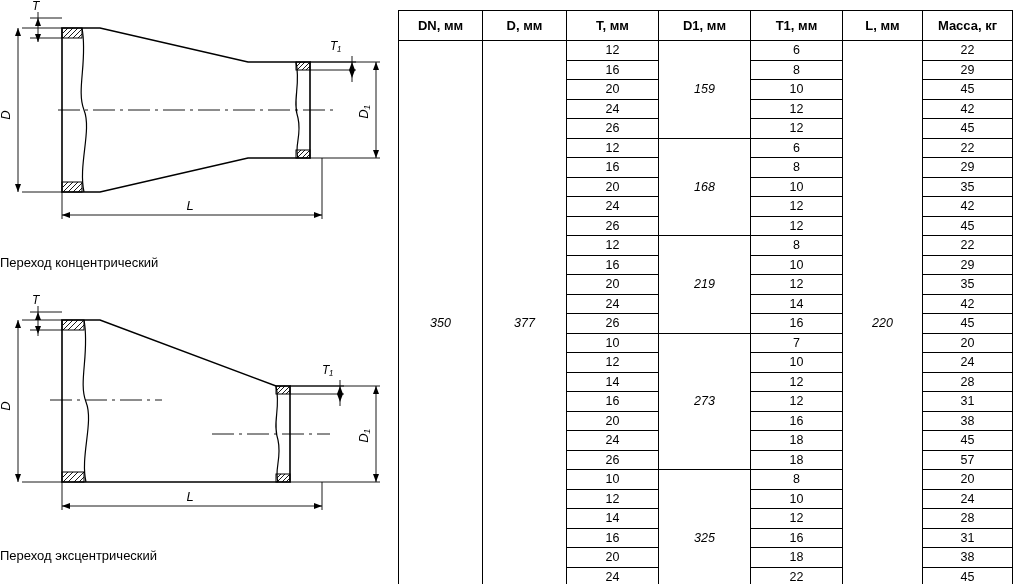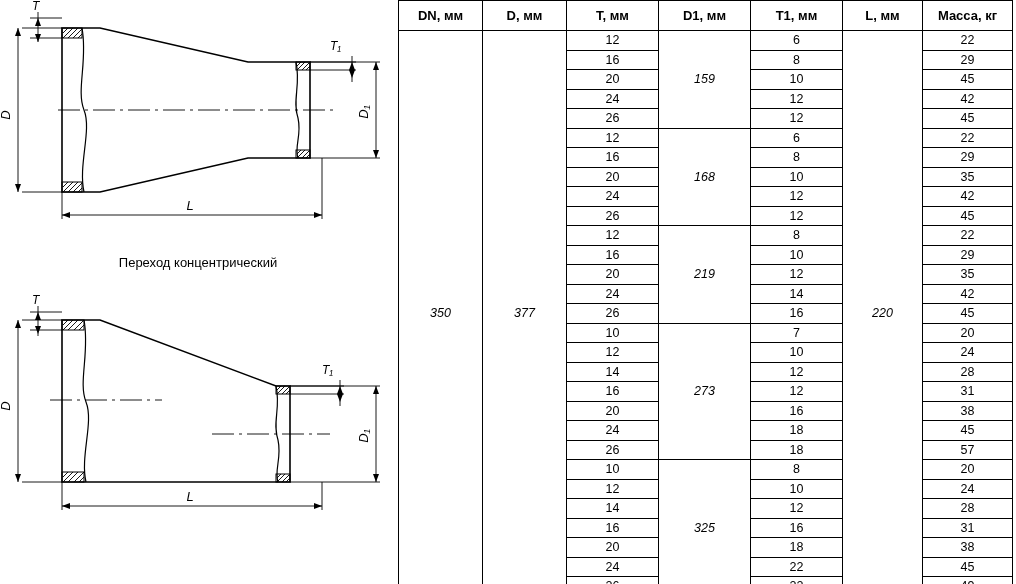--- a/index.html
+++ b/index.html
@@ -21,31 +21,30 @@
     left: 0; top: 0;
     width: 396px; height: 584px;
   }
   .fig { position: absolute; left: 0; width: 396px; }
   .fig-conc { top: 0; height: 290px; }
   .fig-ecc  { top: 290px; height: 294px; }
   .fig svg { display: block; }
   .fig-caption {
     position: absolute;
     width: 396px;
-    text-align: center;
     font-size: 13px;
     color: #000;
   }
   .cap-conc { top: 255px; }
   .cap-ecc  { top: 258px; }
 
   
   .table-wrap {
     position: absolute;
-    left: 398px; top: 0;
+    left: 398px; top: 10px;
     width: 614px; height: 572px;
   }
   table.spec {
     border-collapse: collapse;
     width: 614px;
     height: 572px;
     table-layout: fixed;
   }
   table.spec th, table.spec td {
     border: 1px solid #000;
@@ -252,20 +251,21 @@
 
         <g stroke="#000" stroke-width="0.9">
           <line x1="62" y1="216" x2="322" y2="216"></line>
           <polygon points="62,216 70,213 70,219" fill="#000" stroke="none"></polygon>
           <polygon points="322,216 314,213 314,219" fill="#000" stroke="none"></polygon>
           <line x1="62" y1="192" x2="62" y2="220"></line>
           <line x1="322" y1="192" x2="322" y2="220"></line>
         </g>
         <text x="190" y="211" font-size="13" font-style="italic" text-anchor="middle">L</text>
       </svg>
+      <div class="fig-caption cap-ecc">Переход эксцентрический</div>
     </div>
   </div>
 
   <div class="table-wrap">
     <table class="spec">
       <thead>
         <tr>
           <th class="col-dn">DN, мм</th>
           <th class="col-d">D, мм</th>
           <th class="col-t">T, мм</th>

